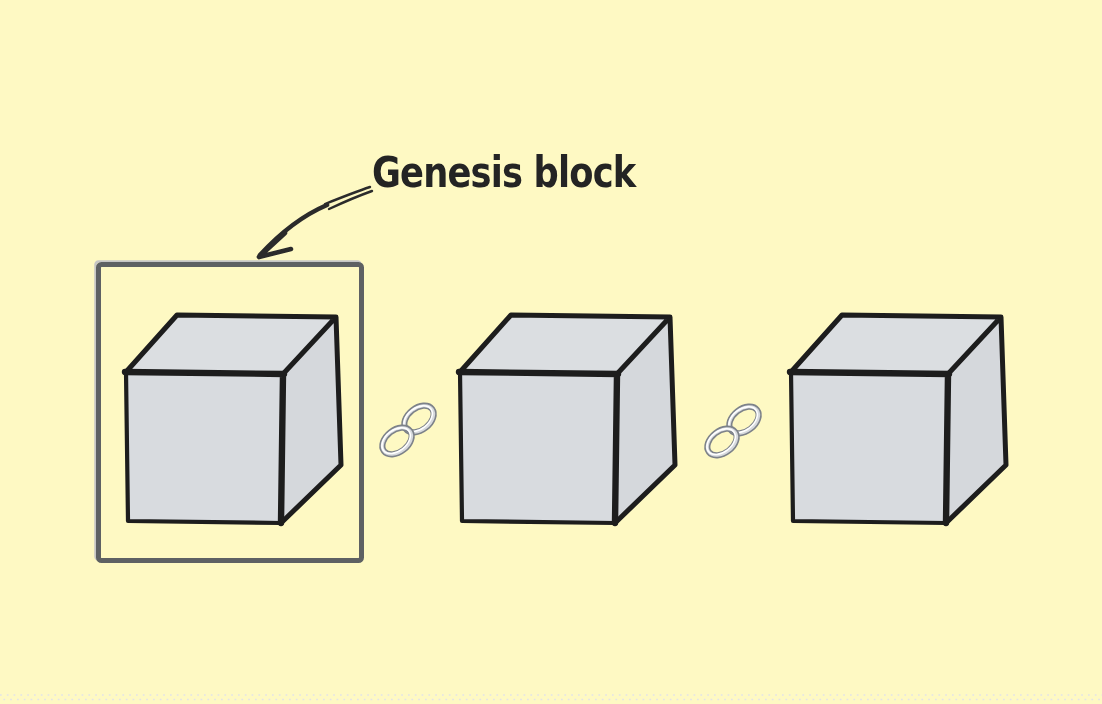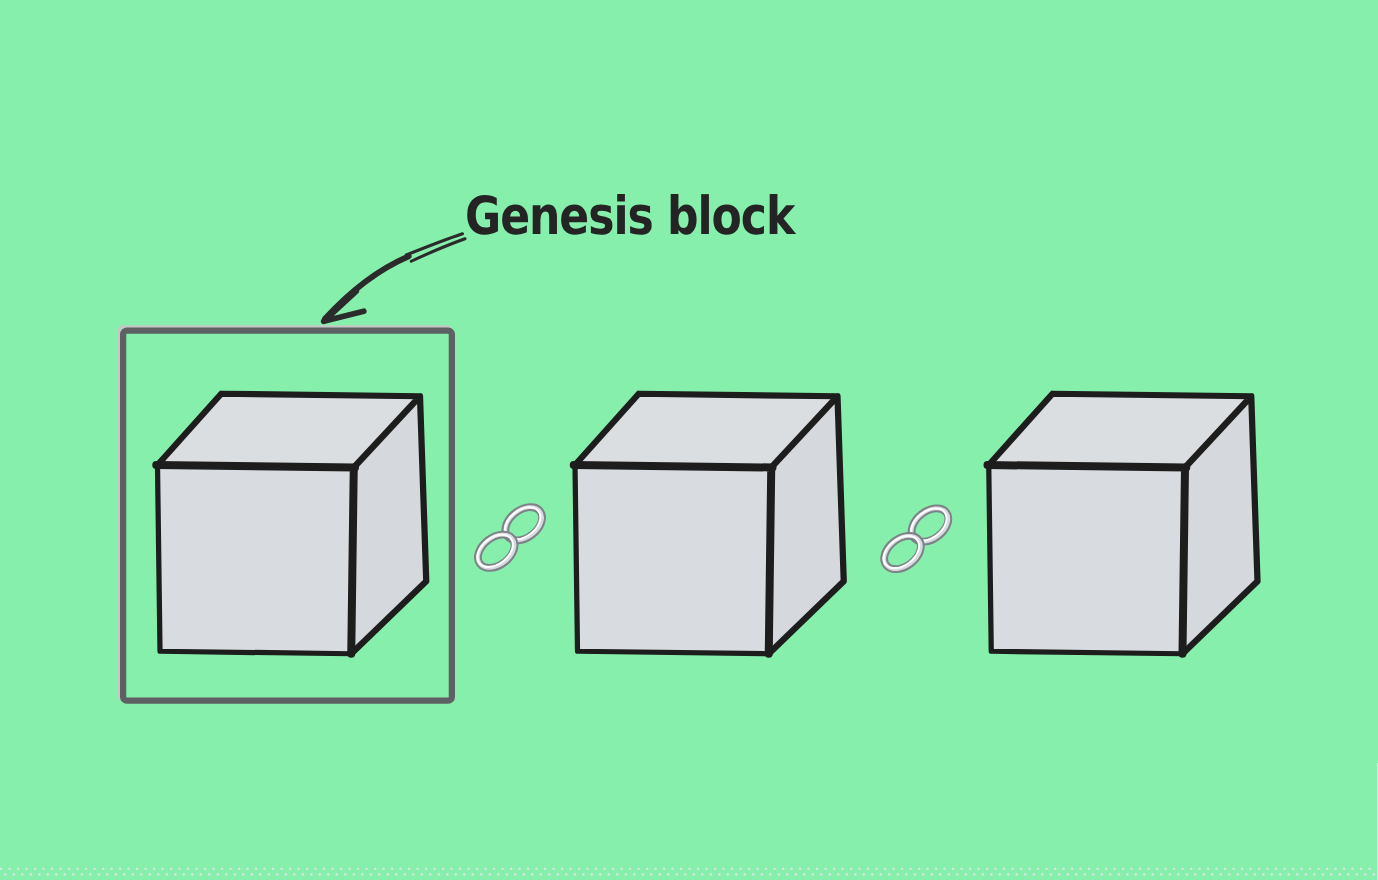--- a/index.html
+++ b/index.html
@@ -1,19 +1,19 @@
 <!DOCTYPE html>
 <html><head>
 <meta charset="utf-8">
 <style>
   html,body{margin:0;padding:0;background:#ffffff;}
   .stage{
     position:relative;
     width:1102px;height:704px;
-    background:#86efac;
+    background:#fef9c3;
     overflow:hidden;
     font-family:"DejaVu Sans","Liberation Sans",sans-serif;
   }
   .genesis-label{
     position:absolute;
     left:372px;top:150px;
     font-weight:bold;
     font-size:42px;
     line-height:46px;
     letter-spacing:-1px;

